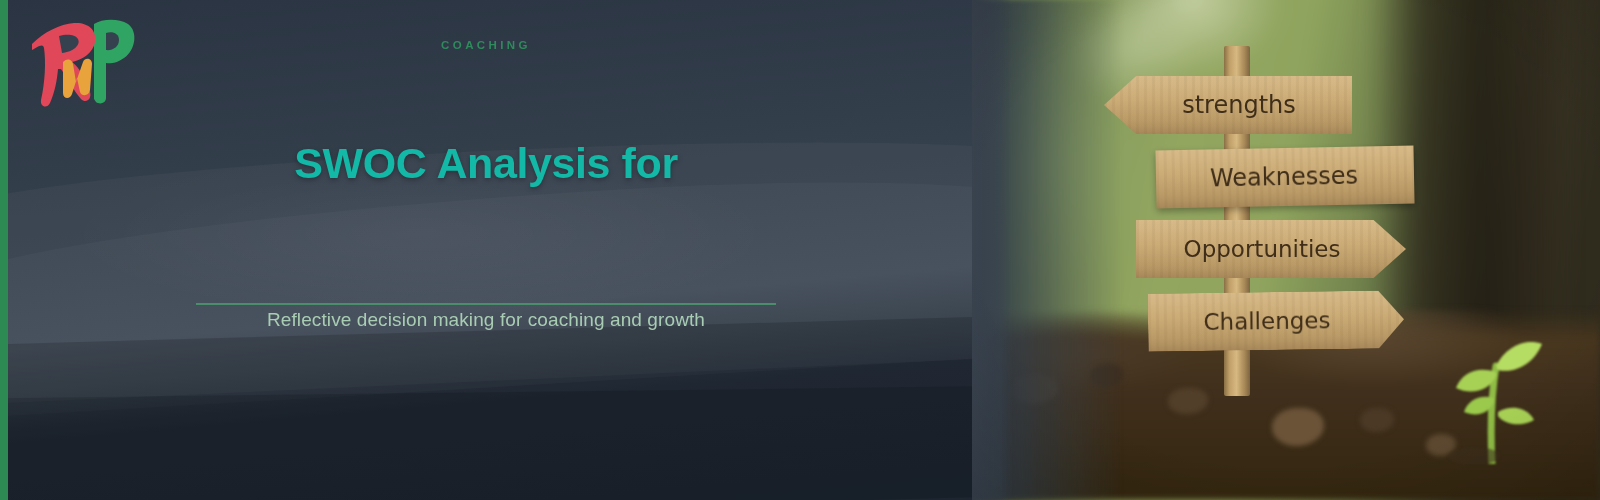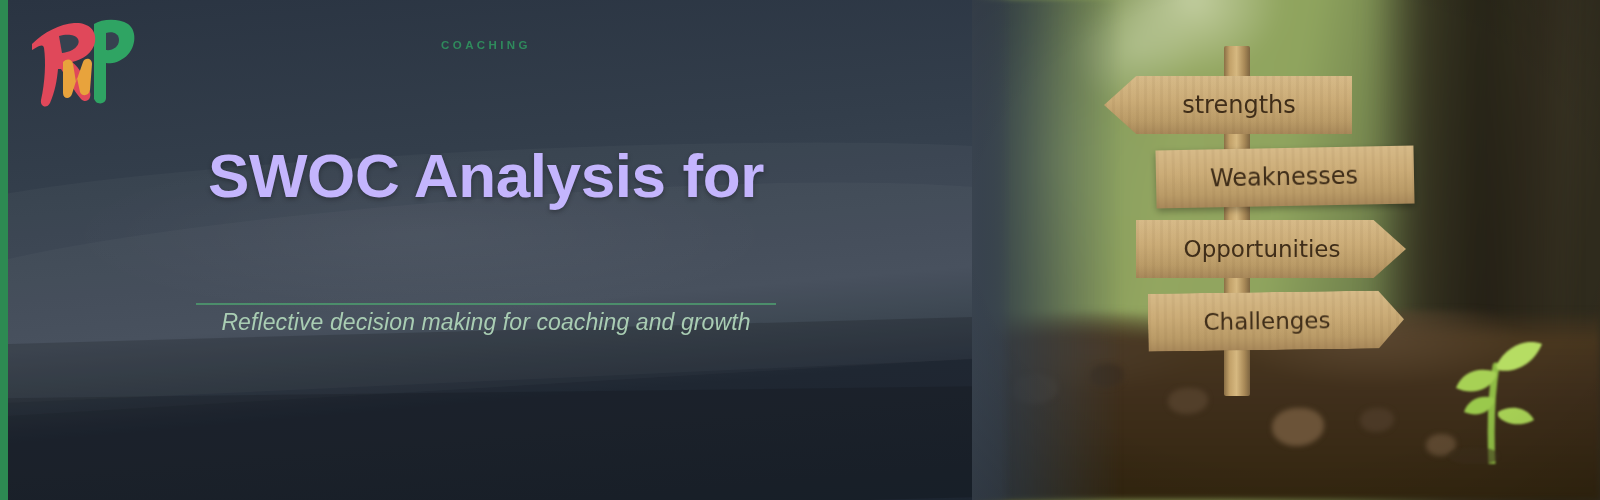--- a/index.html
+++ b/index.html
@@ -36,30 +36,30 @@
 
   
   .content{ position:absolute; left:0; top:0; width:972px; height:500px; z-index:6; }
 
   .eyebrow{
     position:absolute; top:39px; left:0; width:972px; text-align:center;
     font-size:11.5px; font-weight:700; letter-spacing:3.4px; color:#2f8a5c;
   }
   .title{
     position:absolute; top:134px; left:0; width:972px; text-align:center;
-    font-size:62px; font-weight:700; line-height:1.37; color:#c4b5fd;
+    font-size:43px; font-weight:700; line-height:1.37; color:#14b8a6;
     letter-spacing:-0.4px; text-shadow:0 2px 5px rgba(0,0,0,0.30);
   }
   .divider{
     position:absolute; top:303px; left:196px; width:580px; height:2px;
     background:#4c8d6b;
   }
   .subtitle{
     position:absolute; top:309px; left:0; width:972px; text-align:center;
-    font-size:23px; font-weight:400; color:#a9cdb3; letter-spacing:0.1px;font-style:italic;
+    font-size:19px; font-weight:400; color:#a9cdb3; letter-spacing:0.1px;
   }
 
   
   .right-panel{
     position:absolute; left:972px; top:0; width:628px; height:500px; overflow:hidden;
     background:#6c7f55;
   }
   
   .bg-forest{
     position:absolute; inset:-40px;

